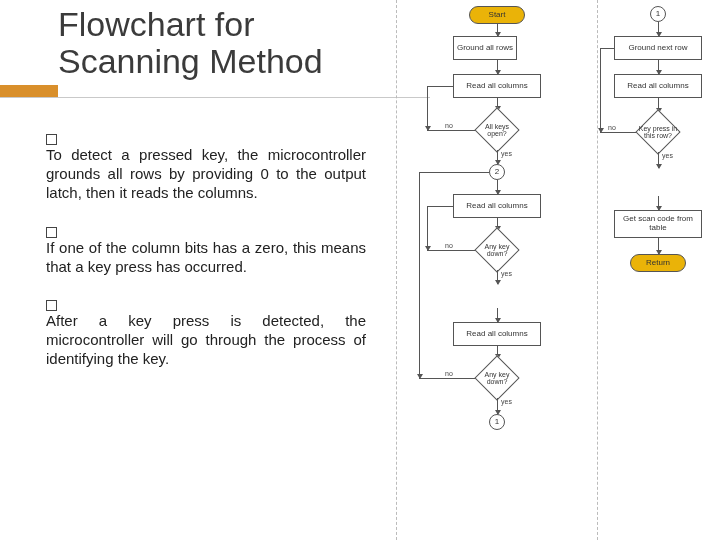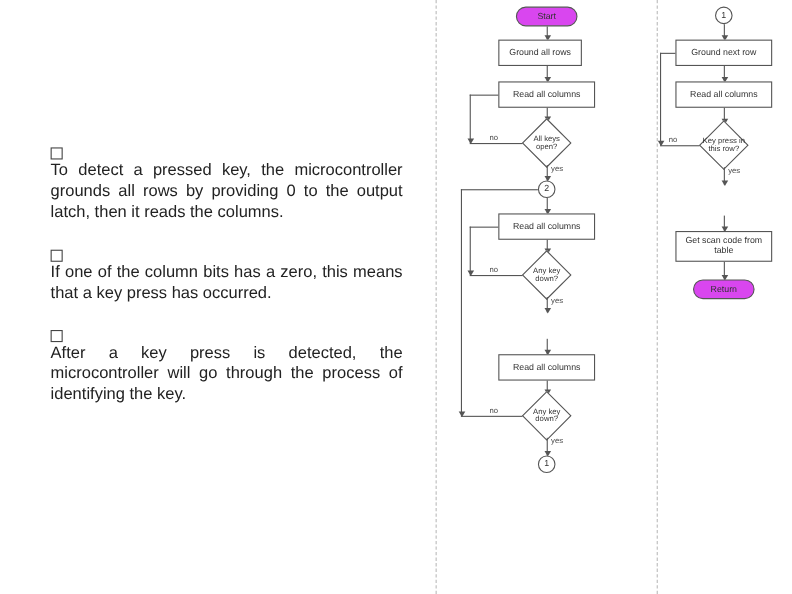--- a/index.html
+++ b/index.html
@@ -95,21 +95,21 @@
     color: #333;
     box-sizing: border-box;
     display: flex;
     align-items: center;
     justify-content: center;
     padding: 2px;
   }
   .term { 
     border: 1px solid #555;
     border-radius: 10px;
-    background: #d946ef;
+    background: #eab308;
     height: 18px;
   }
   .proc { 
     border: 1px solid #555;
     background: #fff;
     height: 24px;
   }
   .dec { 
     width: 44px;
     height: 44px;
@@ -163,20 +163,27 @@
     font-size: 7px;
     color: #444;
   }
 
 </style>
 </head>
 <body>
 
 <div class="slide">
 
+  <div class="title-wrap">
+    <div class="title">Flowchart for Scanning Method</div>
+    <div class="title-underline">
+      <div class="accent"></div>
+      <div class="rule"></div>
+    </div>
+  </div>
 
   <div class="bullets">
     <div class="item">
       <span class="box"></span>
       <span class="txt">To detect a pressed key, the microcontroller grounds all rows by providing 0 to the output latch, then it reads the columns.</span>
     </div>
     <div class="item">
       <span class="box"></span>
       <span class="txt">If one of the column bits has a zero, this means that a key press has occurred.</span>
     </div>
@@ -184,21 +191,21 @@
       <span class="box"></span>
       <span class="txt">After a key press is detected, the microcontroller will go through the process of identifying the key.</span>
     </div>
   </div>
 
   <div class="flow-col flow-left">
 
     <div class="node term" style="left:72px; top:6px; width:56px;">Start</div>
     <div class="arrow-v" style="left:100px; top:24px; height:12px;"></div>
 
-    <div class="node proc" style="left:56px; top:36px; width:76px;">Ground all rows</div>
+    <div class="node proc" style="left:56px; top:36px; width:64px;">Ground all rows</div>
     <div class="arrow-v" style="left:100px; top:60px; height:14px;"></div>
 
     <div class="node proc" style="left:56px; top:74px; width:88px;">Read all columns</div>
     <div class="arrow-v" style="left:100px; top:98px; height:12px;"></div>
 
     <div class="node dec" style="left:78px; top:108px;">
       <div class="diamond"></div>
       <div class="dlabel">All keys open?</div>
     </div>
     <span class="sidelabel" style="left:48px; top:122px;">no</span>

